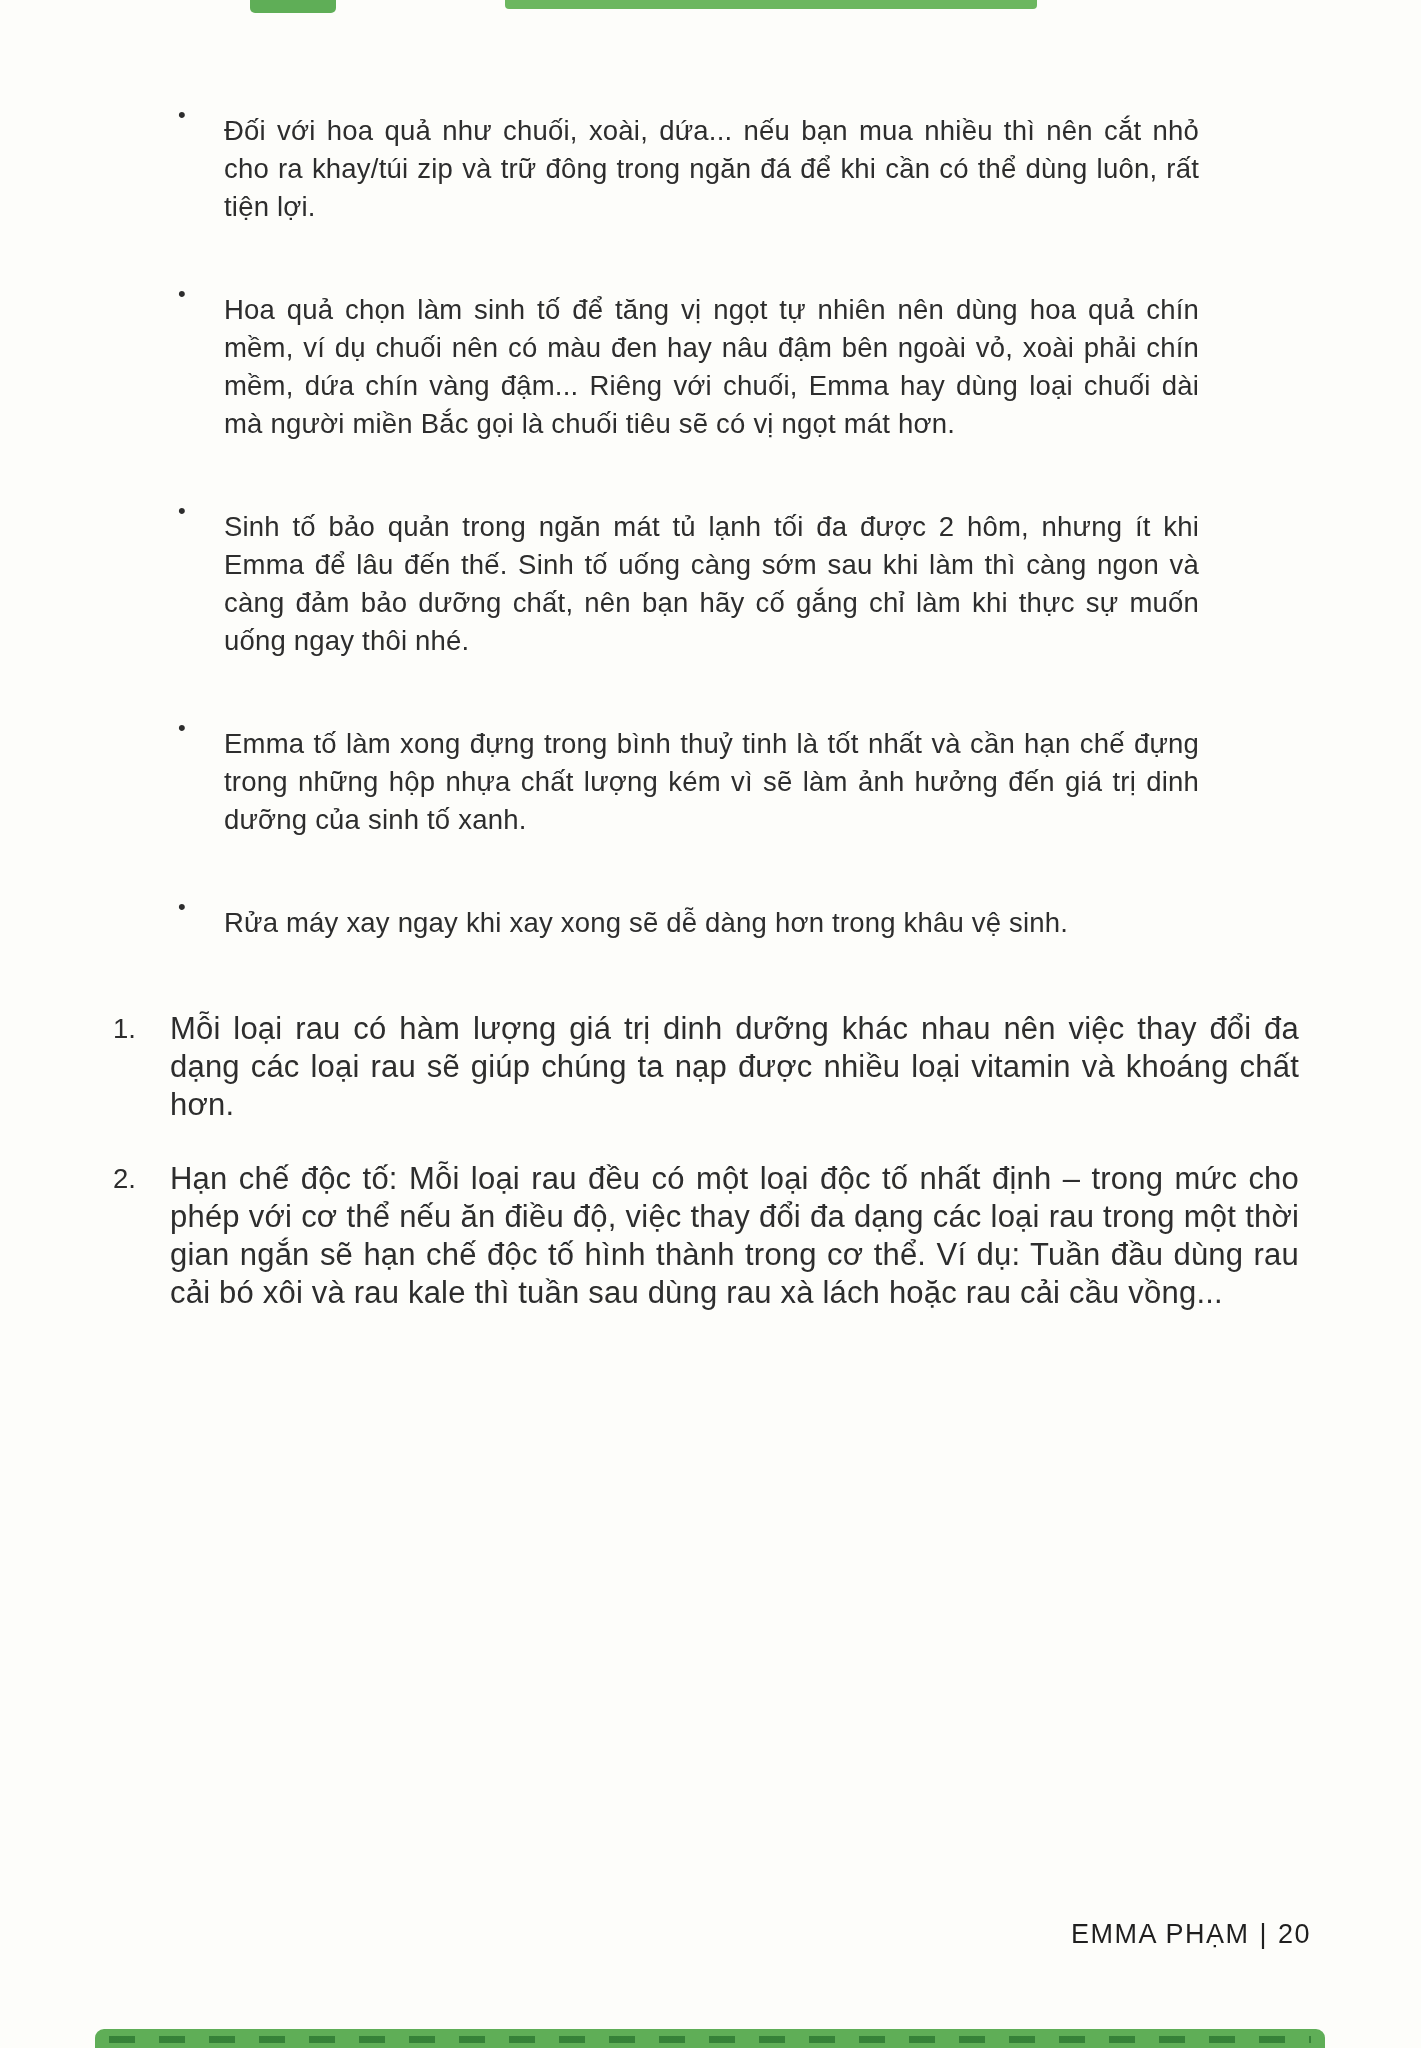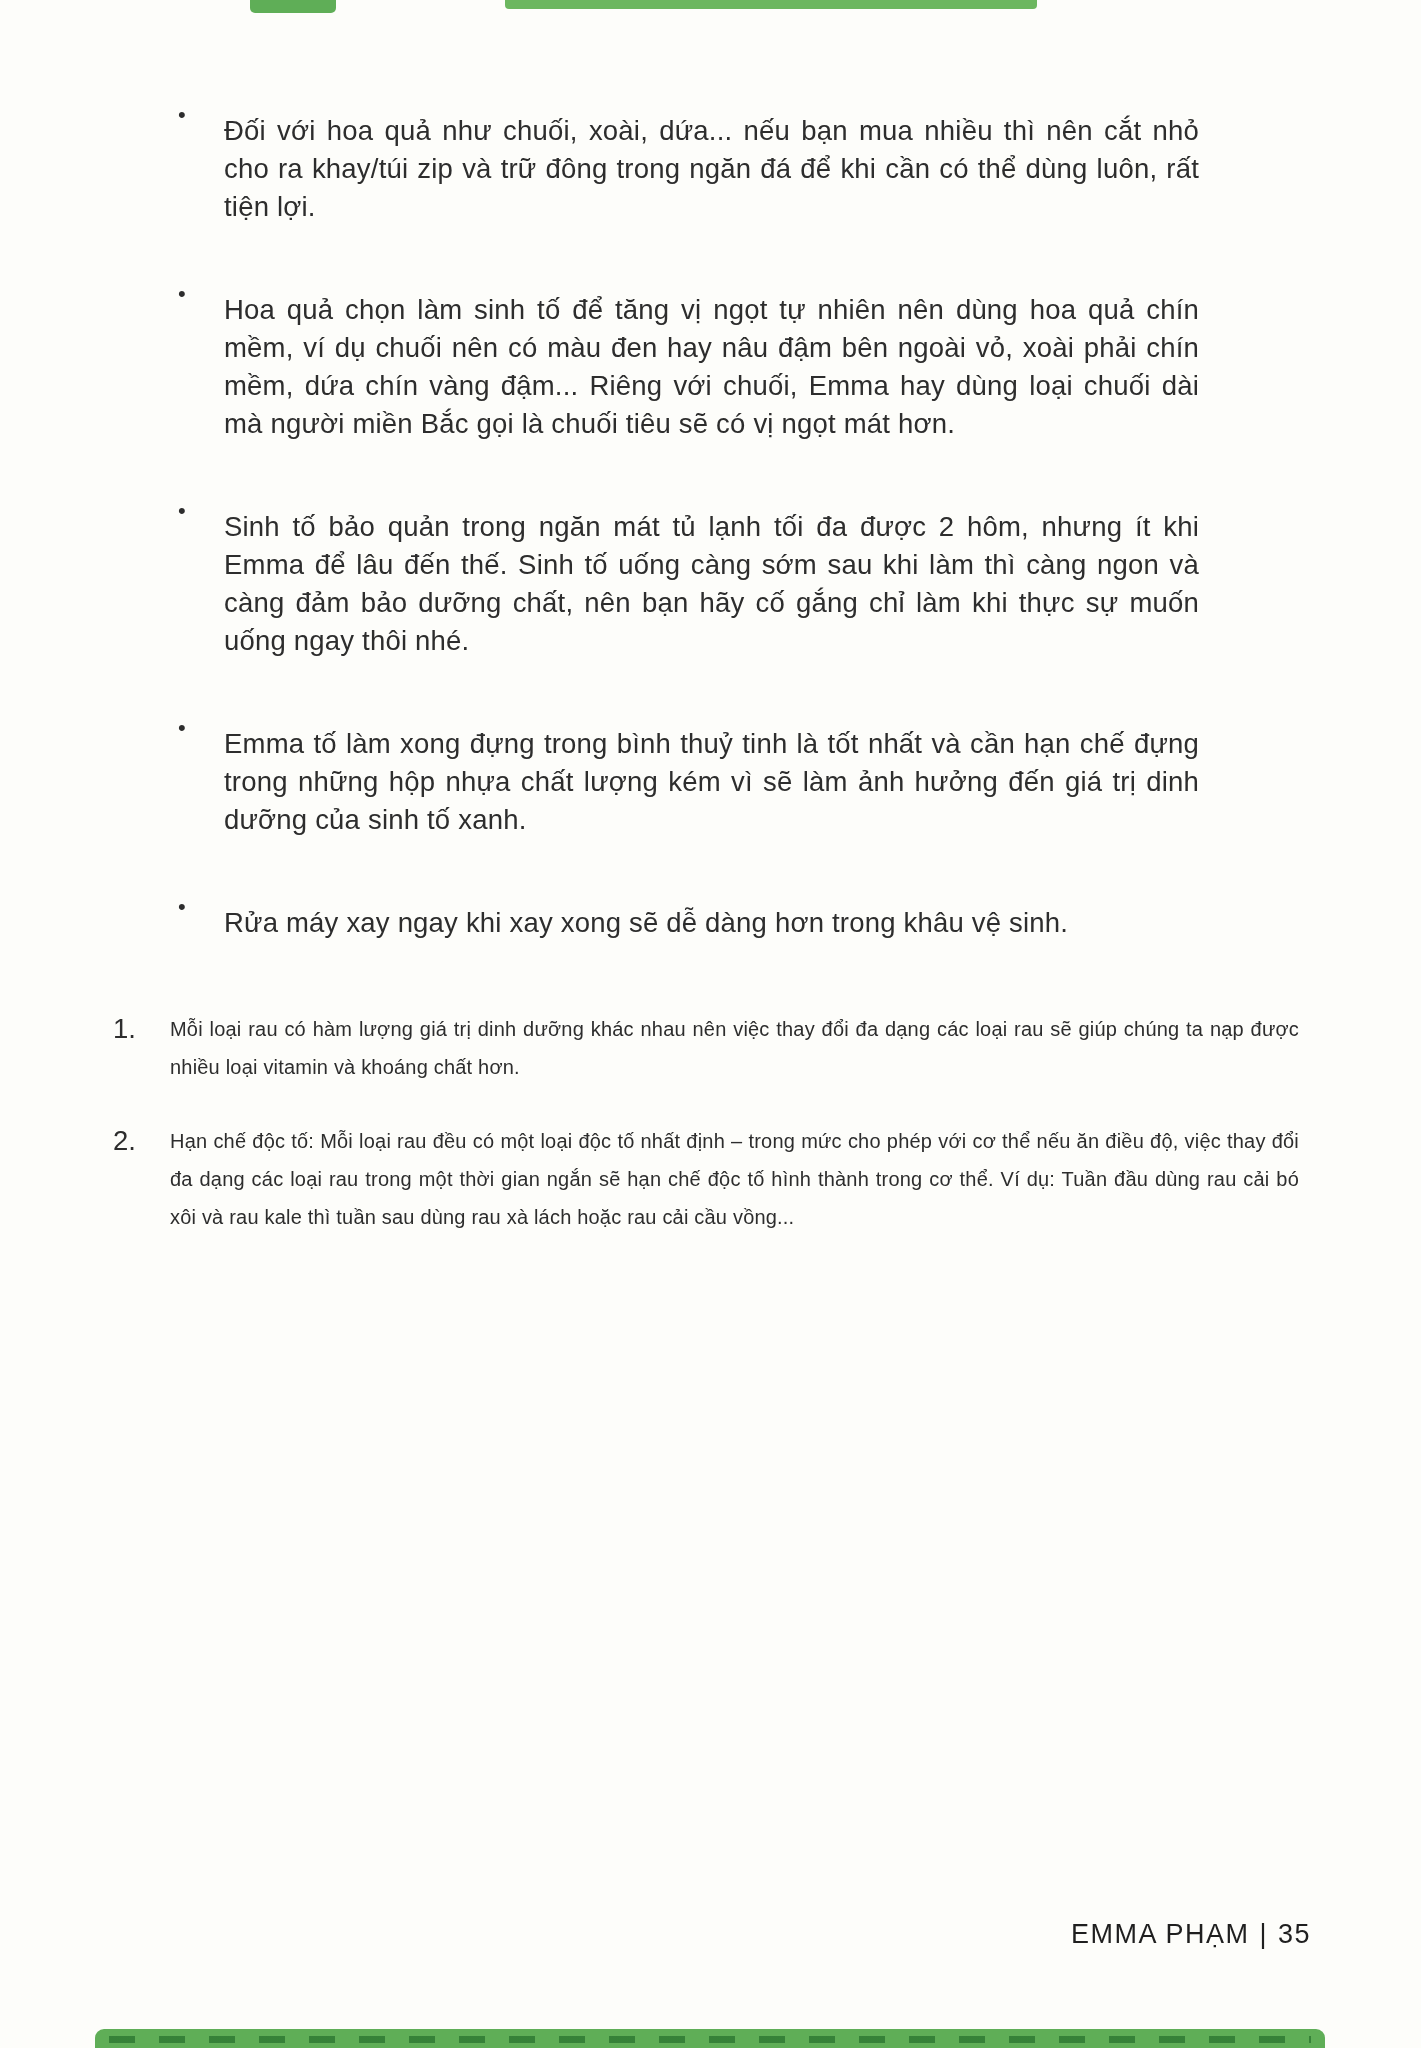--- a/index.html
+++ b/index.html
@@ -79,21 +79,21 @@
   .item-number{
     flex:0 0 57px;
     font-size:27.5px;
     line-height:38px;
     font-weight:bold;
     font-weight:500;
   }
   .item-text{
     flex:1;
     margin:0;
-    font-size:20px;
+    font-size:31px;
     line-height:38px;
     text-align:justify;
     letter-spacing:0.2px;
   }
 
   
   .page-footer{
     position:absolute;
     right:110px;
     bottom:98px;
@@ -165,18 +165,18 @@
       <span class="item-number">1.</span>
       <p class="item-text">Mỗi loại rau có hàm lượng giá trị dinh dưỡng khác nhau nên việc thay đổi đa dạng các loại rau sẽ giúp chúng ta nạp được nhiều loại vitamin và khoáng chất hơn.</p>
     </li>
     <li class="numbered-item">
       <span class="item-number">2.</span>
       <p class="item-text">Hạn chế độc tố: Mỗi loại rau đều có một loại độc tố nhất định – trong mức cho phép với cơ thể nếu ăn điều độ, việc thay đổi đa dạng các loại rau trong một thời gian ngắn sẽ hạn chế độc tố hình thành trong cơ thể. Ví dụ: Tuần đầu dùng rau cải bó xôi và rau kale thì tuần sau dùng rau xà lách hoặc rau cải cầu vồng...</p>
     </li>
   </ol>
 
   <div class="page-footer">
-    <span>EMMA PHẠM</span><span class="divider">|</span><span>35</span>
+    <span>EMMA PHẠM</span><span class="divider">|</span><span>20</span>
   </div>
 
   <div class="decor-bottom"></div>
 
 </div>
 
 </body></html>

